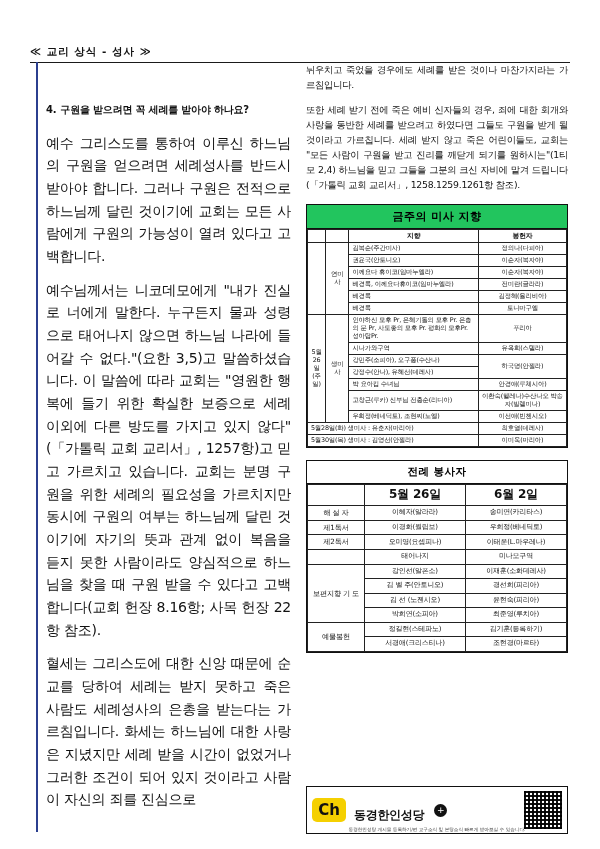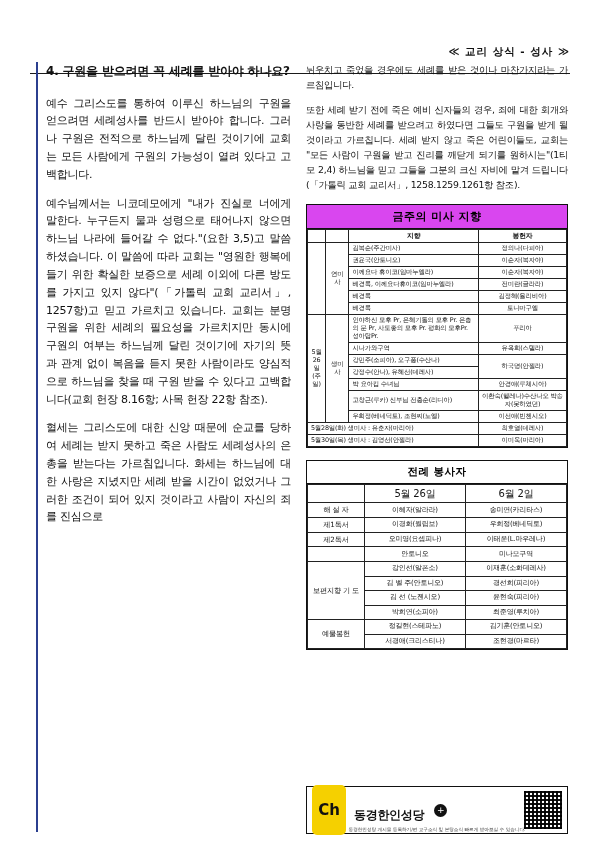--- a/index.html
+++ b/index.html
@@ -17,22 +17,21 @@
   }
 
   
   .header {
     position: absolute;
     left: 30px; top: 40px;
     width: 540px;
   }
   .header-line {
     border-bottom: 1.5px solid #1a1a1a;
-    padding-bottom: 14px;
-    text-align: right;
+    padding-bottom: 3px;
   }
   .header-title {
     font-size: 10.5px;
     font-weight: bold;
     letter-spacing: 1px;
     color: #111;
   }
 
   
   .col-left {
@@ -45,31 +44,32 @@
   .col-left-inner {
     padding-left: 8px;
   }
   .col-right {
     position: absolute;
     left: 306px; top: 62px;
     width: 262px;
   }
 
   .q-title {
-    font-size: 12px;
+    font-size: 10px;
     font-weight: bold;
     color: #111;
     line-height: 1.55;
     margin-bottom: 14px;
     letter-spacing: -0.2px;
+    margin-top: 40px;
   }
   .q-num { margin-right: 4px; }
 
   p.body {
-    font-size: 11px;
+    font-size: 14px;
     line-height: 1.62;
     color: #111;
     text-align: justify;
     margin: 0 0 11px 0;
     letter-spacing: -0.25px;
   }
 
   
   .rc-text p {
     font-size: 9.3px;
@@ -85,21 +85,21 @@
     border: 1px solid #111;
     margin-top: 12px;
     background: #fff;
   }
   .tbl-title {
     text-align: center;
     font-weight: bold;
     font-size: 11px;
     padding: 4px 0 4px 0;
     border-bottom: 1px solid #111;
-    background: #d946ef;
+    background: #22c55e;
     letter-spacing: 0.5px;
   }
   table.grid {
     width: 100%;
     border-collapse: collapse;
     font-size: 6.4px;
     color: #111;
   }
   table.grid th, table.grid td {
     border: 0.7px solid #222;
@@ -138,37 +138,37 @@
     font-size: 7px;
     color: #111;
   }
   table.grid2 th, table.grid2 td {
     border: 0.7px solid #222;
     padding: 2.2px 2px;
     line-height: 1.3;
     letter-spacing: -0.2px;
     text-align: center;
   }
-  table.grid2 th { font-weight: normal; font-size: 10px; }
+  table.grid2 th { font-weight: bold; font-size: 12px; }
   table.grid2 td.lbl { font-weight: normal; font-size: 7.2px; }
   .merge-cell { font-size: 7px; }
 
   
   .banner {
     position: absolute;
     left: 306px; top: 786px;
     width: 262px;
     height: 48px;
     border: 1px solid #111;
     background: #fff;
     display: flex;
     align-items: center;
   }
   .banner-logo {
-    width: 34px; height: 50px;
+    width: 34px; height: 24px;
     margin-left: 5px;
     background: #f5d000;
     border-radius: 5px;
     display: flex; align-items: center; justify-content: center;
     font-weight: bold;
     font-size: 15px;
     color: #111;
     font-family: "DejaVu Sans", sans-serif;
   }
   .banner-name {
@@ -288,21 +288,21 @@
         </tr>
         <tr>
           <td class="c-left">강정수(안나), 유혜선(데레사)</td>
         </tr>
         <tr>
           <td class="c-left">박 요아킴 수녀님</td>
           <td class="c-center">안경애(루체시아)</td>
         </tr>
         <tr>
           <td class="c-left">고창근(루카) 신부님 전충순(리디아)</td>
-          <td class="c-center">이환숙(헬레나)수산나오 박송자(못하였던)</td>
+          <td class="c-center">이환숙(헬레나)수산나오 박송자(빌렐미나)</td>
         </tr>
         <tr>
           <td class="c-left">우희정(베네딕토), 조현찌(노엘)</td>
           <td class="c-center">이선애(빈첸시오)</td>
         </tr>
 
         <tr>
           <td class="c-left" colspan="3"><span>5월28일(화)</span> <span>생미사 : 유춘자(마리아)</span></td>
           <td class="c-center">최호열(데레사)</td>
         </tr>
@@ -333,21 +333,21 @@
           <td>이경화(월립보)</td>
           <td>우희정(베네딕토)</td>
         </tr>
         <tr>
           <td class="lbl">제2독서</td>
           <td>오미영(요셉피나)</td>
           <td>이태운(L.마우레나)</td>
         </tr>
         <tr>
           <td class="lbl">ㅤ</td>
-          <td>안토니오</td>
+          <td>태어나지</td>
           <td>미나모구역</td>
         </tr>
         <tr>
           <td class="lbl merge-cell" rowspan="4">보편지향
 기 도</td>
           <td>강인선(알폰소)</td>
           <td>이재훈(소화데레사)</td>
         </tr>
         <tr>
           <td>김 벨 주(안토니오)</td>
@@ -357,21 +357,21 @@
           <td>김 선 (노젠시오)</td>
           <td>윤현숙(피리아)</td>
         </tr>
         <tr>
           <td>박희연(소피아)</td>
           <td>최준영(루치아)</td>
         </tr>
         <tr>
           <td class="lbl merge-cell" rowspan="2">예물봉헌</td>
           <td>정길현(스테파노)</td>
-          <td>김기훈(안토니오)</td>
+          <td>김기훈(등록하기)</td>
         </tr>
         <tr>
           <td>서경애(크리스티나)</td>
           <td>조현경(마르타)</td>
         </tr>
       </tbody>
         </table>
     </div>
   </div>
 

